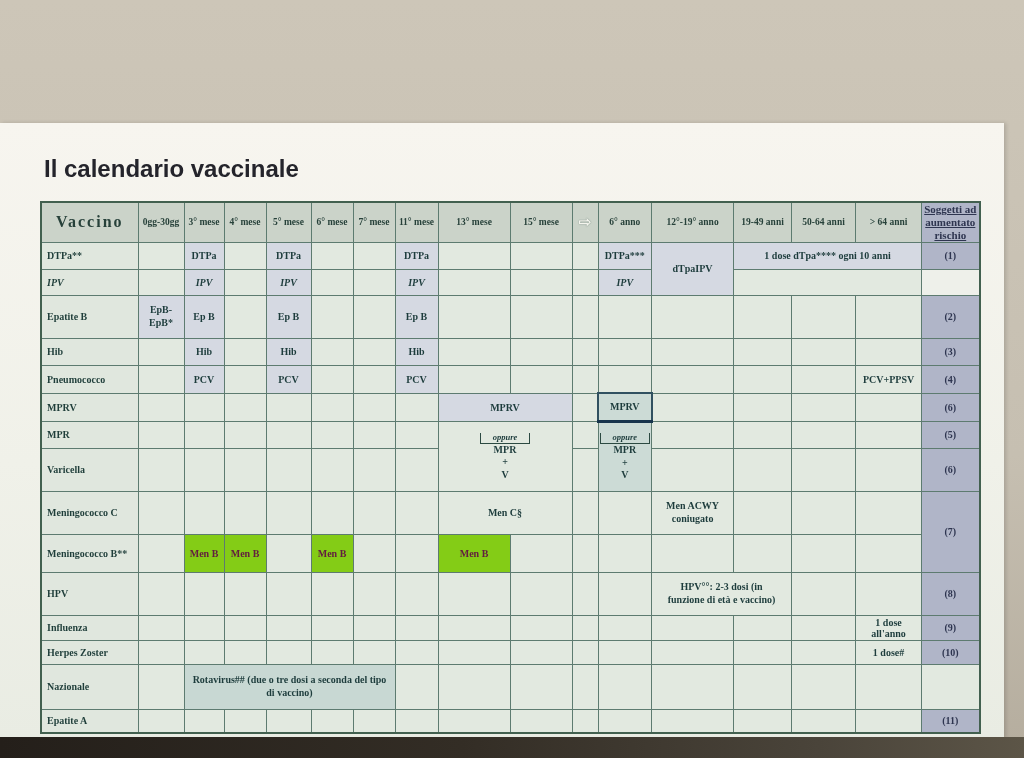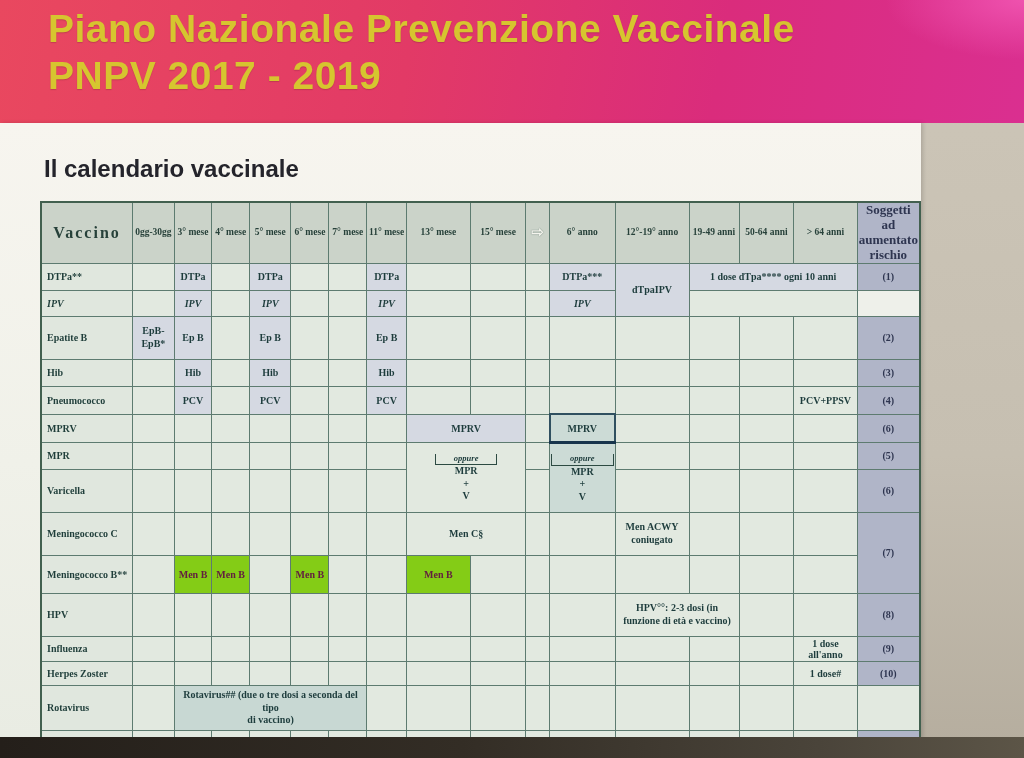--- a/index.html
+++ b/index.html
@@ -15,21 +15,21 @@
   .banner-glow{
     position:absolute;right:0;top:0;width:140px;height:60px;
     background:radial-gradient(ellipse at top right,#ef52ae 0%,rgba(239,82,174,0) 70%);
   }
   .banner-title{
     position:absolute;left:48px;top:6px;color:#d6c52f;
     font-size:39px;font-weight:bold;line-height:1.2;letter-spacing:.5px;
     text-shadow:0 1px 1px rgba(90,30,40,.25);
   }
   .slide{
-    position:absolute;left:0;top:123px;width:921px;height:616px;
+    position:absolute;left:0;top:123px;width:1004px;height:616px;
     background:linear-gradient(180deg,#f7f5ef 0%,#f0f1e9 55%,#e9ece3 100%);
     box-shadow:2px 0 4px rgba(0,0,0,.15);
   }
   .section-title{
     position:absolute;left:44px;top:32px;font-size:24px;font-weight:bold;color:#24242b;
   }
   .bottom-shadow{
     position:absolute;left:0;bottom:0;width:1024px;height:21px;
     background:linear-gradient(90deg,#241f1a 0%,#332d25 45%,#4a443a 80%,#5c5547 100%);
   }
@@ -38,47 +38,40 @@
     background:#e2e9e0;font-family:"Liberation Serif",serif;color:#1d3c3c;
     border:2px solid #42604f;
   }
   .cal td,.cal th{
     border:1px solid #5d7b70;font-size:10px;font-weight:bold;text-align:center;
     vertical-align:middle;padding:0 1px;overflow:hidden;
   }
   .cal thead th{background:#cbd3c9;font-size:9.5px;color:#27413a;line-height:1.15;}
   .cal thead th.vaccino-head{font-size:16px;letter-spacing:2px;}
   .cal thead th.arrow-head{color:#f5f5ee;font-size:15px;text-shadow:0 0 1px #3c584e;}
-  .cal thead th.risk-head{background:#b0b5c8;color:#2e3550;font-size:13px;}
+  .cal thead th.risk-head{background:#b0b5c8;color:#2e3550;font-size:11px;text-decoration:underline;}
   .rowlabel{text-align:left !important;padding-left:5px !important;font-size:10px;background:#e0e7de;color:#1f3e3a;}
   .shade{background:#d5d9e2;}
   .risk{background:#b0b5c8;color:#2e3550;}
   .white{background:#eef0ea;}
   .menb{background:#84cc16;color:#63203f;margin-left:16px;}
   .rota{background:#c8d8d3;}
   .teal{background:#ccdbd6;}
   .mprv6{background:#ccdbd6;border:2px solid #305060 !important;border-bottom:3px solid #17344c !important;}
   .l{line-height:1.25;}
   .opp-word{
     display:inline-block;font-style:italic;font-size:8.5px;font-weight:bold;
-    border:1px solid #2c4a42;border-top:none;padding:0 18px 1px;margin-top:2px;line-height:1.1;
+    border:1px solid #2c4a42;border-top:none;padding:0 12px 1px;margin-top:2px;line-height:1.1;
   }
 </style>
 </head>
 <body>
 
 <div class="photo">
 
-  <div class="banner">
-    <div class="banner-glow"></div>
-    <div class="banner-title">
-      <div>Piano Nazionale Prevenzione Vaccinale</div>
-      <div>PNPV 2017 - 2019</div>
-    </div>
-  </div>
 
   <div class="slide">
     <div class="section-title">Il calendario vaccinale</div>
     <table class="cal">
       <colgroup>
           <col style="width: 97px;">
           <col style="width: 46px;">
           <col style="width: 40px;">
           <col style="width: 42px;">
           <col style="width: 45px;">
@@ -364,21 +357,21 @@
             <td></td>
             <td></td>
             <td></td>
             <td></td>
             <td></td>
             <td></td>
             <td>1 dose#</td>
             <td class="risk">(10)</td>
           </tr>
           <tr style="height: 45px;">
-            <td class="rowlabel">Rotavirus</td>
+            <td class="rowlabel">Nazionale</td>
             <td></td>
             <td class="rota" colspan="5">
               <div class="l">Rotavirus## (due o tre dosi a seconda del tipo</div>
               <div class="l">di vaccino)</div>
             </td>
             <td></td>
             <td></td>
             <td></td>
             <td></td>
             <td></td>

